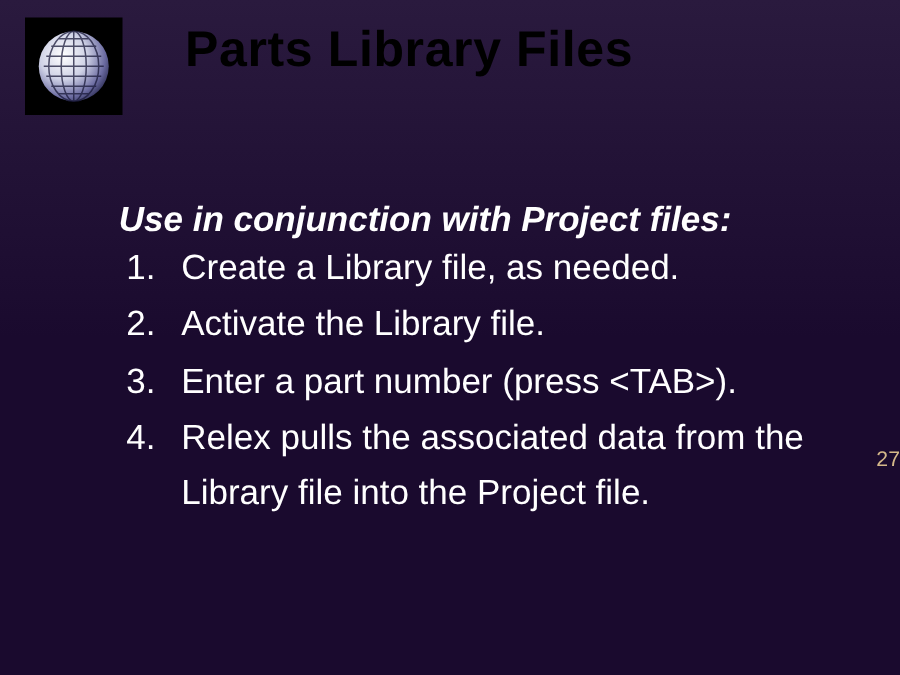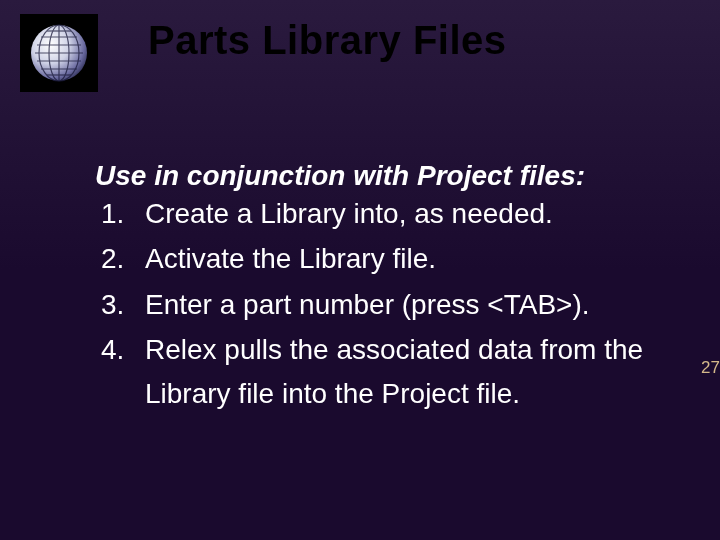--- a/index.html
+++ b/index.html
@@ -106,21 +106,21 @@
     </svg>
   </div>
 
   <div class="title">Parts Library Files</div>
 
   <div class="content">
     <div class="subtitle">Use in conjunction with Project files:</div>
 
     <div class="list-item">
       <div class="list-num">1.</div>
-      <div class="list-text">Create a Library into, as needed.</div>
+      <div class="list-text">Create a Library file, as needed.</div>
     </div>
     <div class="list-item">
       <div class="list-num">2.</div>
       <div class="list-text">Activate the Library file.</div>
     </div>
     <div class="list-item">
       <div class="list-num">3.</div>
       <div class="list-text">Enter a part number (press &lt;TAB&gt;).</div>
     </div>
     <div class="list-item">

